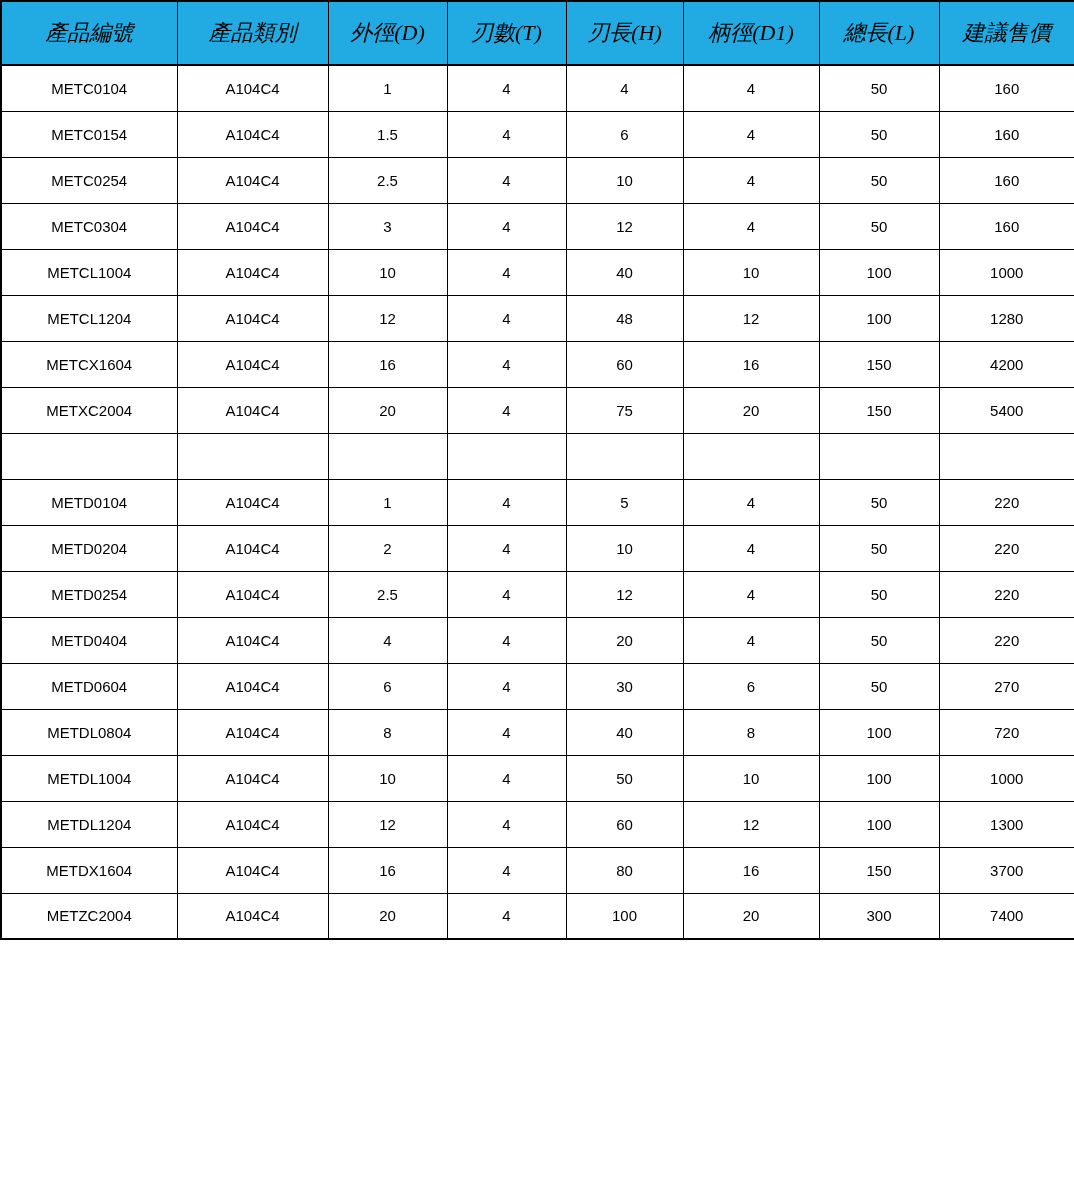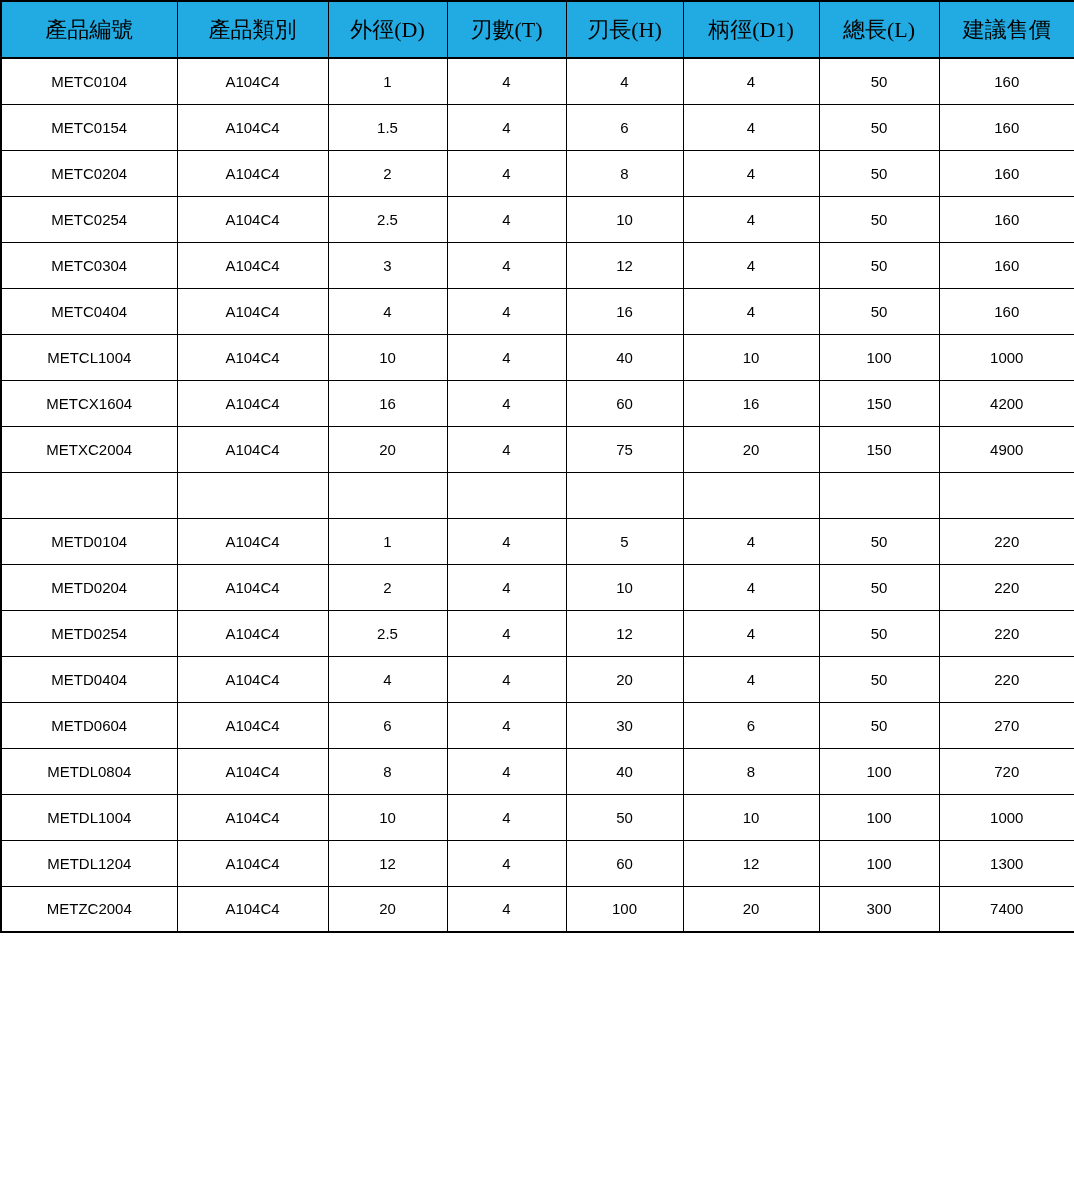--- a/index.html
+++ b/index.html
@@ -26,21 +26,22 @@
   col.c8 { width: 136px; }
   th, td {
     border: 1px solid var(--border-color, #000);
     text-align: center;
     vertical-align: middle;
     padding: 0;
     overflow: hidden;
     white-space: nowrap;
   }
   thead tr {
-    height: 57px;
+    height: 64px;
+    font-style: italic;
   }
   thead th {
     background: var(--header-bg, #22abe2);
     font-family: "Liberation Serif", "DejaVu Serif", serif;
     font-weight: normal;
     font-size: 22px;
     color: #000;
     border-bottom-width: 2px;
   }
   tbody tr {
@@ -95,88 +96,78 @@
         <td>METC0154</td>
         <td>A104C4</td>
         <td>1.5</td>
         <td>4</td>
         <td>6</td>
         <td>4</td>
         <td>50</td>
         <td>160</td>
       </tr>
       <tr>
-        <td>METC0204</td>
-        <td>A104C4</td>
-        <td>2</td>
-        <td>4</td>
-        <td>8</td>
-        <td>4</td>
-        <td>50</td>
-        <td>160</td>
-      </tr>
-      <tr>
         <td>METC0254</td>
         <td>A104C4</td>
         <td>2.5</td>
         <td>4</td>
         <td>10</td>
         <td>4</td>
         <td>50</td>
         <td>160</td>
       </tr>
       <tr>
         <td>METC0304</td>
         <td>A104C4</td>
         <td>3</td>
         <td>4</td>
         <td>12</td>
         <td>4</td>
         <td>50</td>
         <td>160</td>
       </tr>
       <tr>
-        <td>METC0404</td>
-        <td>A104C4</td>
-        <td>4</td>
-        <td>4</td>
-        <td>16</td>
-        <td>4</td>
-        <td>50</td>
-        <td>160</td>
-      </tr>
-      <tr>
         <td>METCL1004</td>
         <td>A104C4</td>
         <td>10</td>
         <td>4</td>
         <td>40</td>
         <td>10</td>
         <td>100</td>
         <td>1000</td>
+      </tr>
+      <tr>
+        <td>METCL1204</td>
+        <td>A104C4</td>
+        <td>12</td>
+        <td>4</td>
+        <td>48</td>
+        <td>12</td>
+        <td>100</td>
+        <td>1280</td>
       </tr>
       <tr>
         <td>METCX1604</td>
         <td>A104C4</td>
         <td>16</td>
         <td>4</td>
         <td>60</td>
         <td>16</td>
         <td>150</td>
         <td>4200</td>
       </tr>
       <tr>
         <td>METXC2004</td>
         <td>A104C4</td>
         <td>20</td>
         <td>4</td>
         <td>75</td>
         <td>20</td>
         <td>150</td>
-        <td>4900</td>
+        <td>5400</td>
       </tr>
       <tr>
         <td></td>
         <td></td>
         <td></td>
         <td></td>
         <td></td>
         <td></td>
         <td></td>
         <td></td>
@@ -253,20 +244,30 @@
       </tr>
       <tr>
         <td>METDL1204</td>
         <td>A104C4</td>
         <td>12</td>
         <td>4</td>
         <td>60</td>
         <td>12</td>
         <td>100</td>
         <td>1300</td>
+      </tr>
+      <tr>
+        <td>METDX1604</td>
+        <td>A104C4</td>
+        <td>16</td>
+        <td>4</td>
+        <td>80</td>
+        <td>16</td>
+        <td>150</td>
+        <td>3700</td>
       </tr>
       <tr>
         <td>METZC2004</td>
         <td>A104C4</td>
         <td>20</td>
         <td>4</td>
         <td>100</td>
         <td>20</td>
         <td>300</td>
         <td>7400</td>

